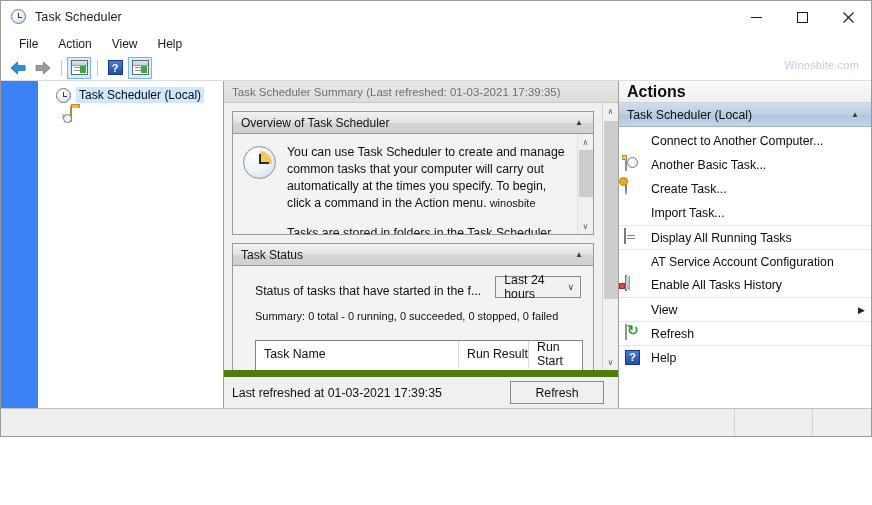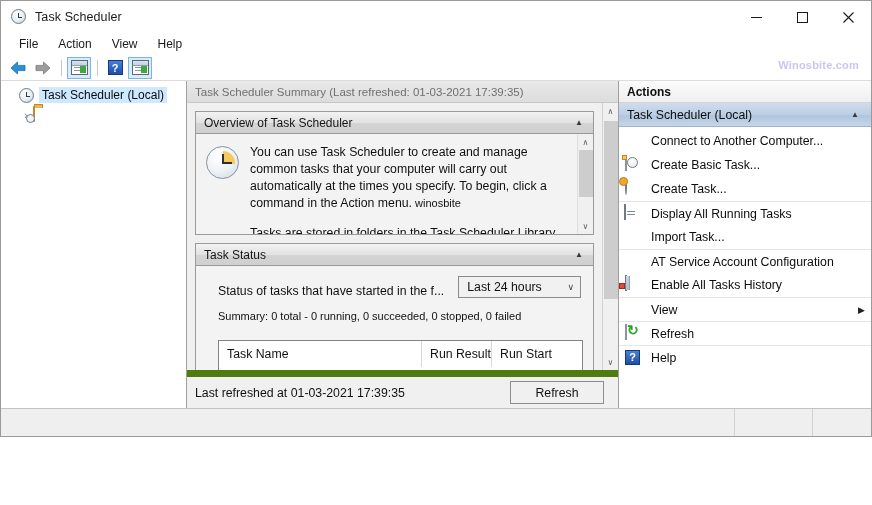--- a/index.html
+++ b/index.html
@@ -115,29 +115,29 @@
     background: #c6c6c6;
     margin: 0 5px;
   }
   .watermark {
     position: absolute;
     right: 12px;
     top: 4px;
     font-size: 11px;
     color: #cfc4ef;
     letter-spacing: .2px;
-    font-weight: bold;
   }
 
   
   .panes {
     flex: 1 1 auto;
     display: flex;
     min-height: 0;
-    background: #fef9c3;
+    background: #3b82f6;
+    padding-left: 37px;
   }
 
   
   .tree-pane {
     width: 186px;
     flex: 0 0 186px;
     background: #ffffff;
     border-right: 1px solid #a0a0a0;
     padding-top: 4px;
     overflow: hidden;
@@ -433,21 +433,21 @@
     flex-direction: column;
   }
   .actions-header {
     height: 22px;
     flex: 0 0 22px;
     background: linear-gradient(#fbfbfb, #efefef);
     border-bottom: 1px solid #d4d4d4;
     display: flex;
     align-items: center;
     padding-left: 8px;
-    font-size: 12px;
+    font-size: 16px;
     font-weight: bold;
     color: #101010;
   }
   .actions-group-head {
     height: 24px;
     flex: 0 0 24px;
     background: linear-gradient(#cfdced 0%, #bccfe4 50%, #afc5dd 51%, #c4d5e8 100%);
     border-bottom: 1px solid #9fb4cb;
     display: flex;
     align-items: center;
@@ -796,36 +796,36 @@
       </div>
       <div class="actions-list">
 
         <div class="action-item">
           <span class="ai-ico"></span>
           <span class="ai-label">Connect to Another Computer...</span>
         </div>
 
         <div class="action-item">
           <span class="ai-ico"><span class="ico-doc-clock"><span class="corner"></span></span></span>
-          <span class="ai-label">Create Basic Task...</span>
+          <span class="ai-label">Another Basic Task...</span>
         </div>
 
         <div class="action-item">
           <span class="ai-ico"><span class="ico-clock-orange"></span></span>
           <span class="ai-label">Create Task...</span>
         </div>
 
+        <div class="action-item">
+          <span class="ai-ico"></span>
+          <span class="ai-label">Import Task...</span>
+        </div>
+
         <div class="action-item sep-top">
           <span class="ai-ico"><span class="ico-window-list"></span></span>
           <span class="ai-label">Display All Running Tasks</span>
-        </div>
-
-        <div class="action-item">
-          <span class="ai-ico"></span>
-          <span class="ai-label">Import Task...</span>
         </div>
 
         <div class="action-item sep-top">
           <span class="ai-ico"></span>
           <span class="ai-label">AT Service Account Configuration</span>
         </div>
 
         <div class="action-item">
           <span class="ai-ico"><span class="ico-notebook"><span class="pad"></span></span></span>
           <span class="ai-label">Enable All Tasks History</span>

